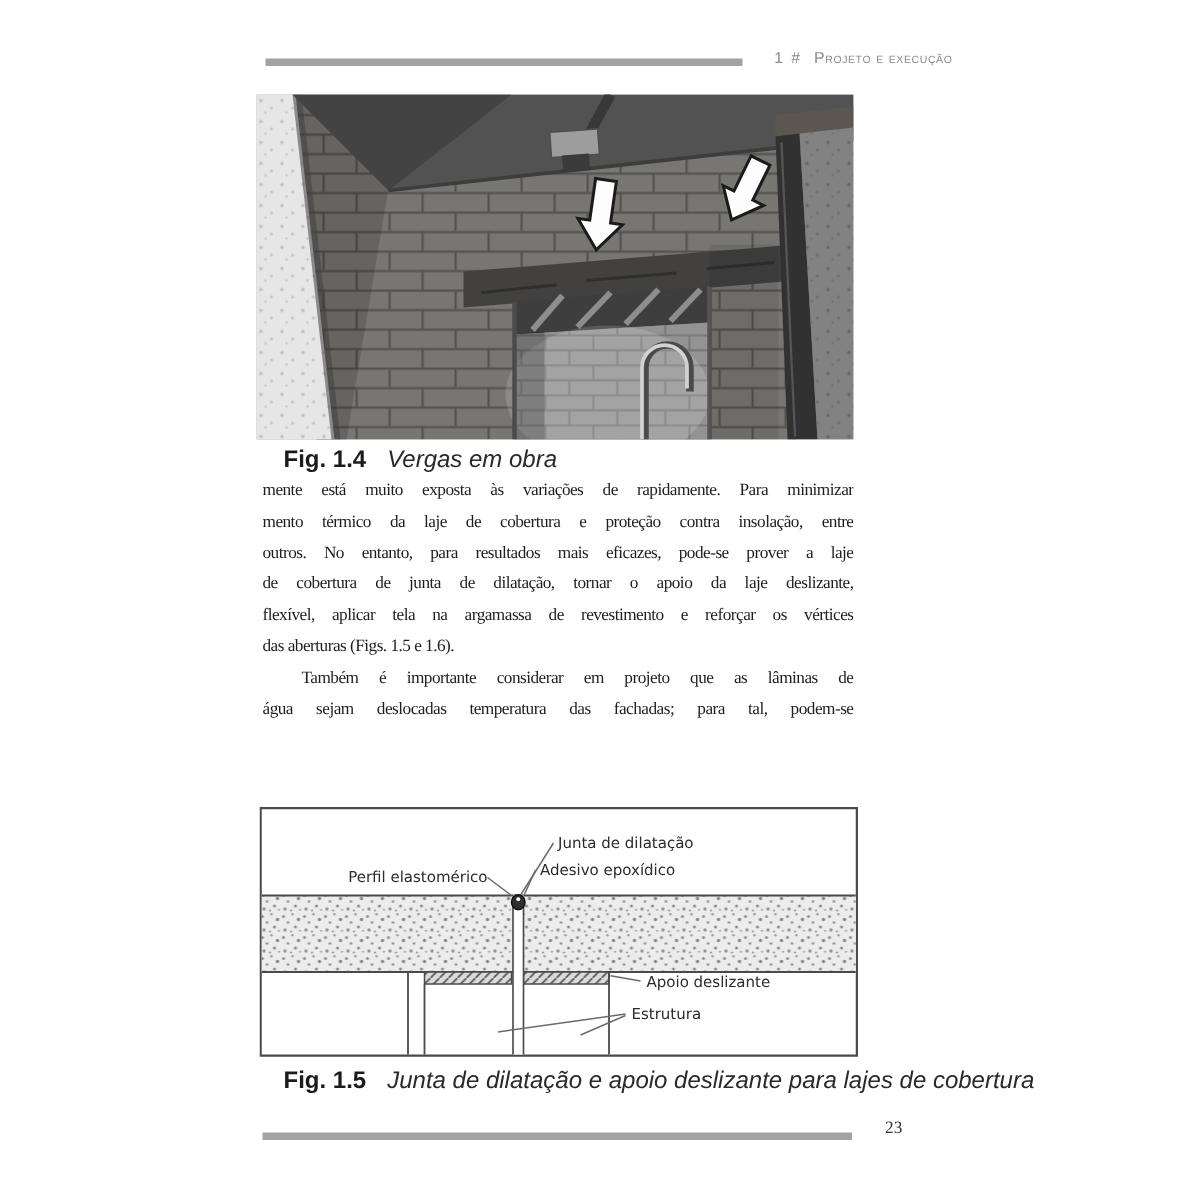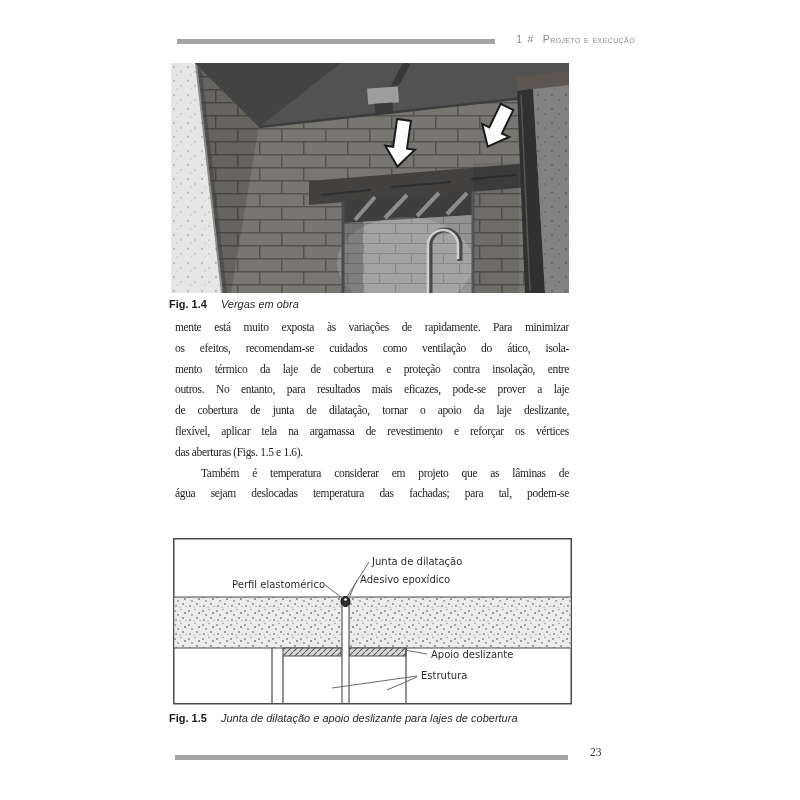--- a/index.html
+++ b/index.html
@@ -14,22 +14,22 @@
             letter-spacing:.4px;white-space:nowrap;}
   .hdr-text .num{margin-right:5px;}
   .hdr-text .hash{margin-right:9px;}
   .hdr-text .smallcaps{font-variant:small-caps;}
   .pagenum{position:absolute;left:590px;top:746px;width:30px;text-align:left;
            font-size:11.5px;color:#333;}
   
   .photo{position:absolute;left:171px;top:63px;}
   .diagram{position:absolute;left:173px;top:538px;}
   
-  .caption{position:absolute;left:169px;font-family:"Liberation Sans",sans-serif;
-           font-size:11px;color:#1b1b1b;white-space:nowrap;}
+  .caption{position:absolute;left:189px;font-family:"Liberation Sans",sans-serif;
+           font-size:16px;color:#1b1b1b;white-space:nowrap;}
   .cap-14{top:298px;}
   .cap-15{top:712px;}
   .cap-label{font-weight:bold;}
   .cap-text{font-style:italic;margin-left:14px;color:#2a2a2a;}
   
   .bodytext{position:absolute;left:175px;top:317px;width:394px;
             font-size:11.5px;letter-spacing:-0.35px;line-height:20.8px;color:#1e1e1e;}
   .tl{text-align:justify;text-align-last:justify;height:20.8px;overflow:hidden;}
   .tl-last{text-align:left;text-align-last:left;}
   .tl-indent{text-indent:26px;}
@@ -120,27 +120,26 @@
       <polygon points="-7,0 7,0 7,26 15,26 0,44 -15,26 -7,26" fill="#fdfdfd" stroke="#1b1b1b" stroke-width="2"></polygon>
     </g>
   </svg>
 
   <div class="caption cap-14">
     <span class="cap-label">Fig. 1.4</span><span class="cap-text">Vergas em obra</span>
   </div>
 
   <div class="bodytext">
     <div class="tl">mente está muito exposta às variações de rapidamente. Para minimizar</div>
-    <div class="tl">os efeitos, recomendam-se cuidados como ventilação do ático, isola-</div>
     <div class="tl">mento térmico da laje de cobertura e proteção contra insolação, entre</div>
     <div class="tl">outros. No entanto, para resultados mais eficazes, pode-se prover a laje</div>
     <div class="tl">de cobertura de junta de dilatação, tornar o apoio da laje deslizante,</div>
     <div class="tl">flexível, aplicar tela na argamassa de revestimento e reforçar os vértices</div>
     <div class="tl tl-last">das aberturas (Figs. 1.5 e 1.6).</div>
-    <div class="tl tl-indent">Também é temperatura considerar em projeto que as lâminas de</div>
+    <div class="tl tl-indent">Também é importante considerar em projeto que as lâminas de</div>
     <div class="tl">água sejam deslocadas temperatura das fachadas; para tal, podem-se</div>
   </div>
 
   <svg class="diagram" width="399" height="167" viewBox="0 0 399 167">
     <defs>
       <pattern id="stip" width="14" height="14" patternUnits="userSpaceOnUse">
         <rect width="14" height="14" fill="#ececec"></rect>
         <circle cx="2" cy="3" r="1" fill="#8f8f8f"></circle>
         <circle cx="8" cy="1.5" r="0.8" fill="#9a9a9a"></circle>
         <circle cx="12" cy="5" r="1.1" fill="#848484"></circle>

